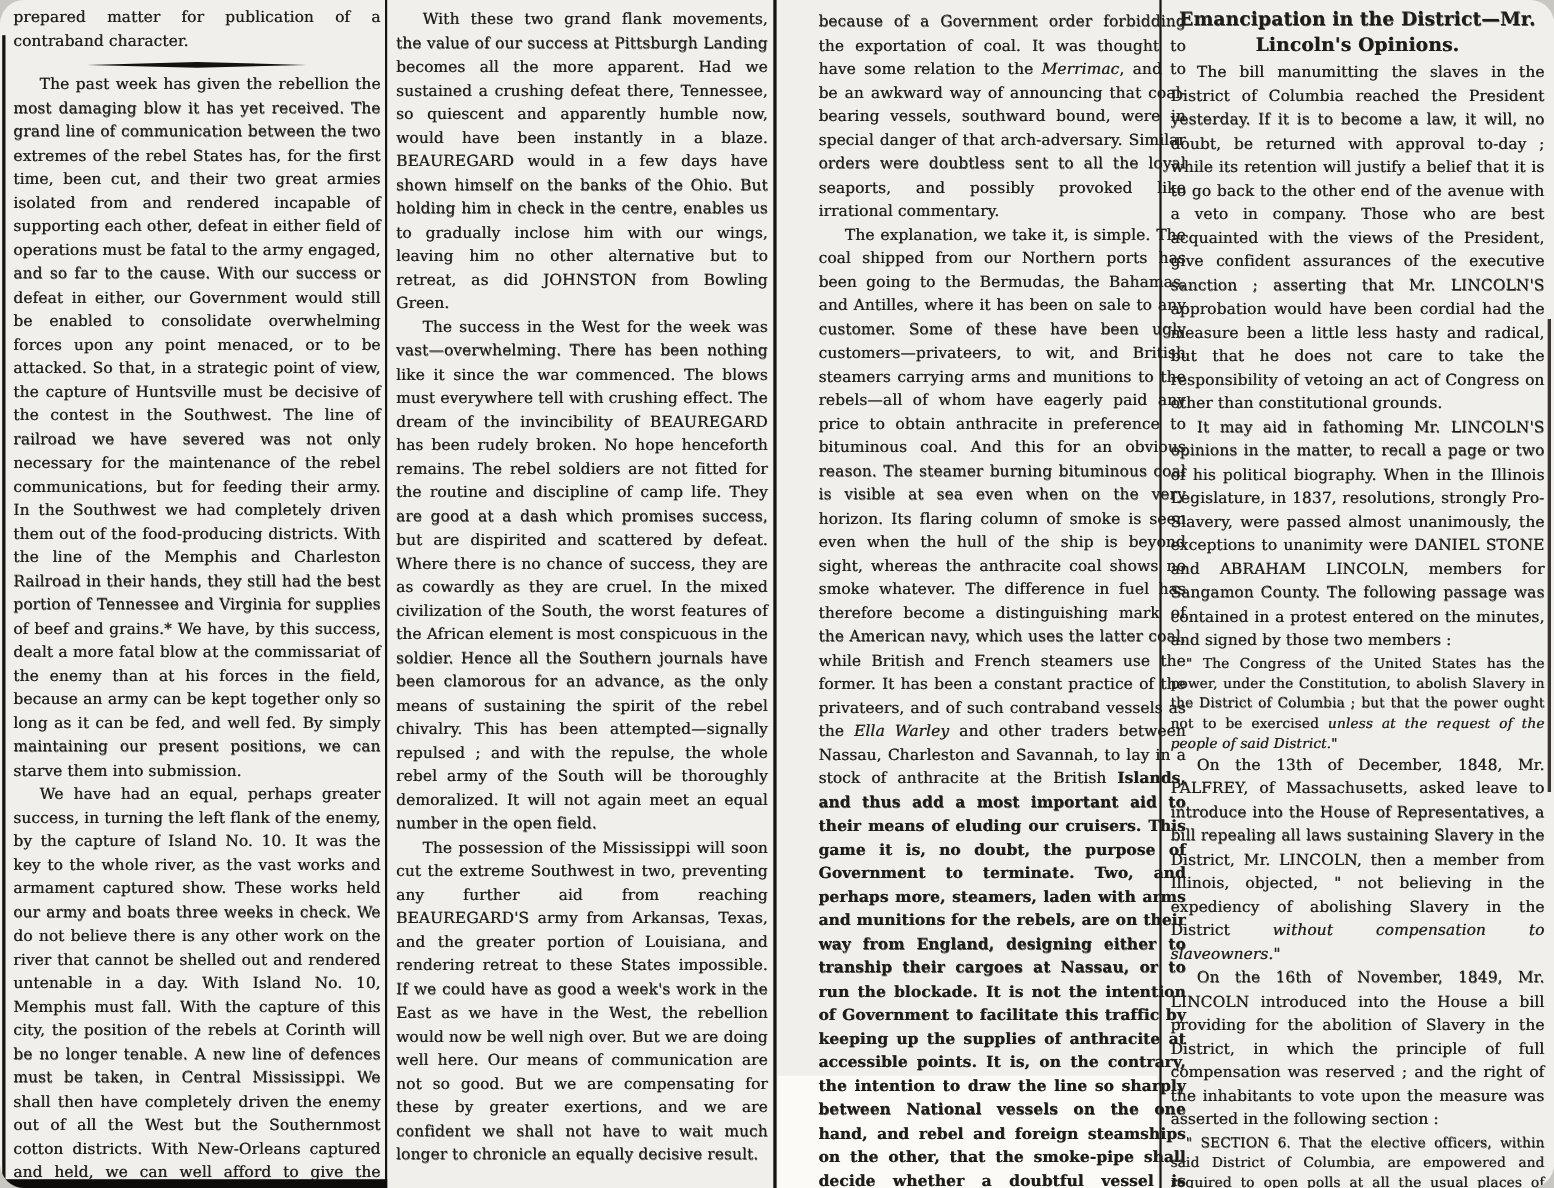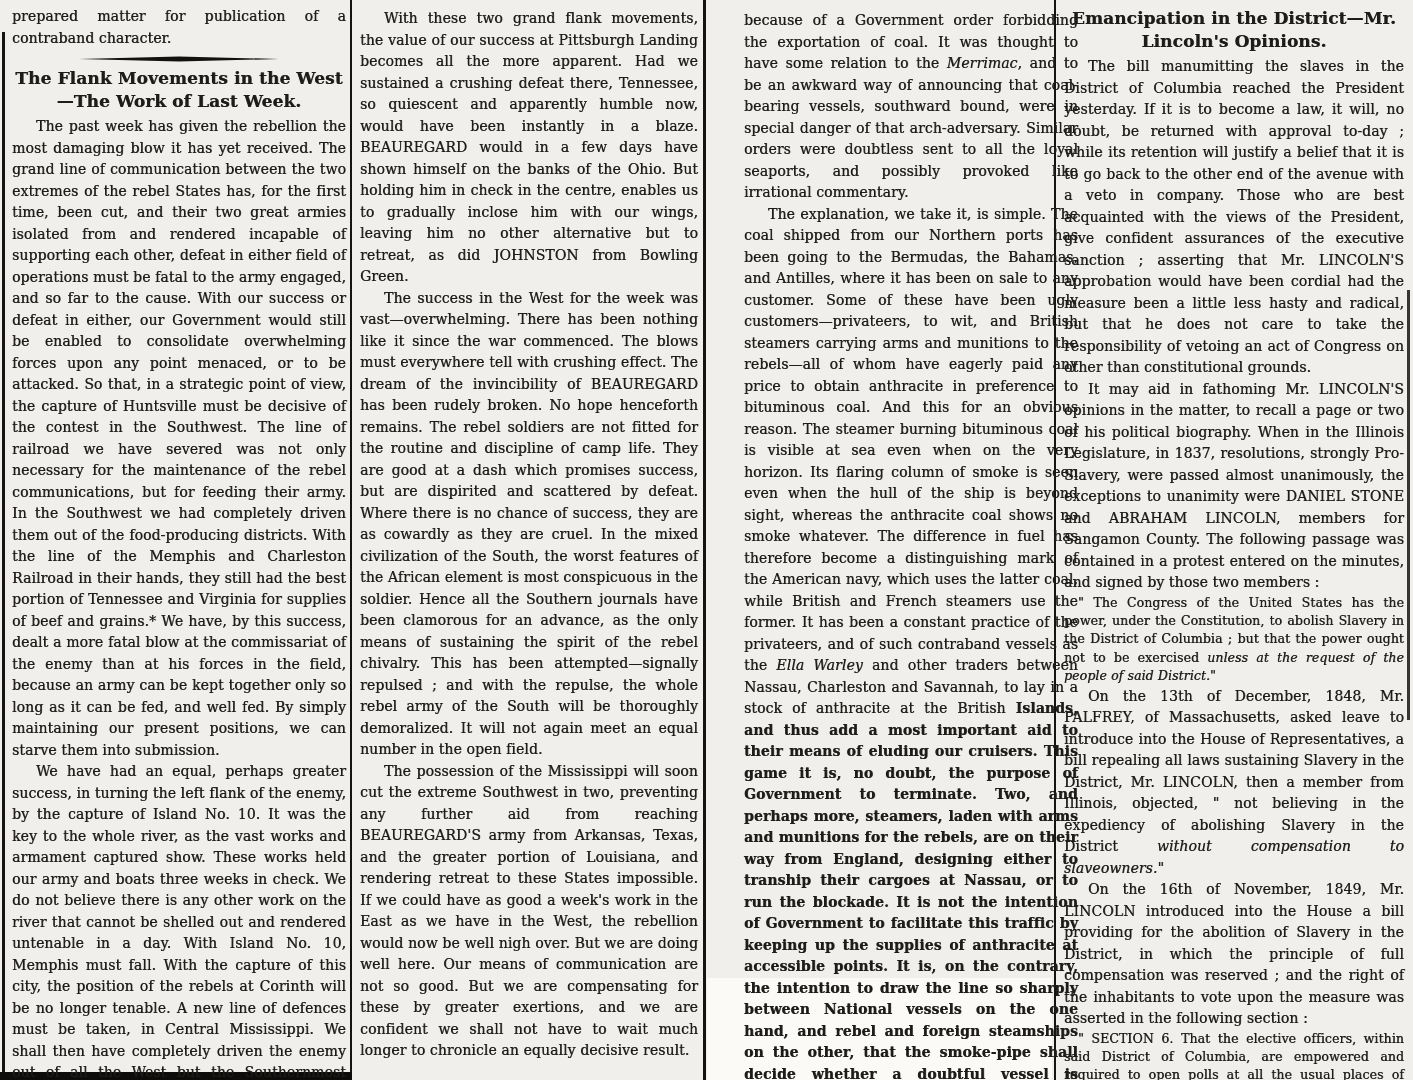--- a/index.html
+++ b/index.html
@@ -1,19 +1,19 @@
 <!DOCTYPE html>
 <html><head>
 <meta charset="utf-8">
 <style>
   html,body { margin:0; padding:0; background:#c9c7c1; }
   .page {
     position:relative; width:1413px; height:1080px;
     background:#f0efeb; overflow:hidden;
-    font-family:"DejaVu Serif", serif; color:#1e1c19;
+    font-family:"DejaVu Serif", serif; color:#1e1c19;border-radius:22px;
   }
   .col {
     position:absolute; top:0; bottom:0; text-align:justify;
     text-shadow:0.45px 0.25px 0 rgba(35,32,28,0.72);
     letter-spacing:0.1px;
   }
   #c1 { left:12px;   width:334px; padding-top:6px;  }
   #c2 { left:360px;  width:338px; padding-top:8px;  }
   #c3 { left:744px;  width:334px; padding-top:10px; }
   #c4 { left:1064px; width:340px; padding-top:5px;  }
@@ -53,21 +53,20 @@
   <div class="blank-patch"></div>
   <div class="bottom-bar"></div>
 
   <div class="col" id="c1">
     <p class="para cont">prepared matter for publication of a contraband character.</p>
     <div class="divider">
       <svg width="200" height="6" viewBox="0 0 200 6">
           <polygon points="0,3 100,0.4 200,3 100,5.6" fill="#14120f"></polygon>
         </svg>
     </div>
-    <p class="headline">The Flank Movements in the West—The Work of Last Week.</p>
     <p class="para">The past week has given the rebellion the most damaging blow it has yet received. The grand line of communication between the two extremes of the rebel States has, for the first time, been cut, and their two great armies isolated from and rendered incapable of supporting each other, defeat in either field of operations must be fatal to the army engaged, and so far to the cause. With our success or defeat in either, our Government would still be enabled to consolidate overwhelming forces upon any point menaced, or to be attacked. So that, in a strategic point of view, the capture of Huntsville must be decisive of the contest in the Southwest. The line of railroad we have severed was not only necessary for the maintenance of the rebel communications, but for feeding their army. In the Southwest we had completely driven them out of the food-producing districts. With the line of the Memphis and Charleston Railroad in their hands, they still had the best portion of Tennessee and Virginia for supplies of beef and grains.* We have, by this success, dealt a more fatal blow at the commissariat of the enemy than at his forces in the field, because an army can be kept together only so long as it can be fed, and well fed. By simply maintaining our present positions, we can starve them into submission.</p>
     <p class="para">We have had an equal, perhaps greater success, in turning the left flank of the enemy, by the capture of Island No. 10. It was the key to the whole river, as the vast works and armament captured show. These works held our army and boats three weeks in check. We do not believe there is any other work on the river that cannot be shelled out and rendered untenable in a day. With Island No. 10, Memphis must fall. With the capture of this city, the position of the rebels at Corinth will be no longer tenable. A new line of defences must be taken, in Central Mississippi. We shall then have completely driven the enemy out of all the West but the Southernmost cotton districts. With New-Orleans captured and held, we can well afford to give the rebels time to reflect upon their situation, huddled, as they will be, whites as well as blacks, within a narrow circle, whose pestiferous climate they</p>
   </div>
 
   <div class="col" id="c2">
     <p class="para">With these two grand flank movements, the value of our success at Pittsburgh Landing becomes all the more apparent. Had we sustained a crushing defeat there, Tennessee, so quiescent and apparently humble now, would have been instantly in a blaze. BEAUREGARD would in a few days have shown himself on the banks of the Ohio. But holding him in check in the centre, enables us to gradually inclose him with our wings, leaving him no other alternative but to retreat, as did JOHNSTON from Bowling Green.</p>
     <p class="para">The success in the West for the week was vast—overwhelming. There has been nothing like it since the war commenced. The blows must everywhere tell with crushing effect. The dream of the invincibility of BEAUREGARD has been rudely broken. No hope henceforth remains. The rebel soldiers are not fitted for the routine and discipline of camp life. They are good at a dash which promises success, but are dispirited and scattered by defeat. Where there is no chance of success, they are as cowardly as they are cruel. In the mixed civilization of the South, the worst features of the African element is most conspicuous in the soldier. Hence all the Southern journals have been clamorous for an advance, as the only means of sustaining the spirit of the rebel chivalry. This has been attempted—signally repulsed ; and with the repulse, the whole rebel army of the South will be thoroughly demoralized. It will not again meet an equal number in the open field.</p>
     <p class="para">The possession of the Mississippi will soon cut the extreme Southwest in two, preventing any further aid from reaching BEAUREGARD'S army from Arkansas, Texas, and the greater portion of Louisiana, and rendering retreat to these States impossible. If we could have as good a week's work in the East as we have in the West, the rebellion would now be well nigh over. But we are doing well here. Our means of communication are not so good. But we are compensating for these by greater exertions, and we are confident we shall not have to wait much longer to chronicle an equally decisive result.</p>
 
   </div>

